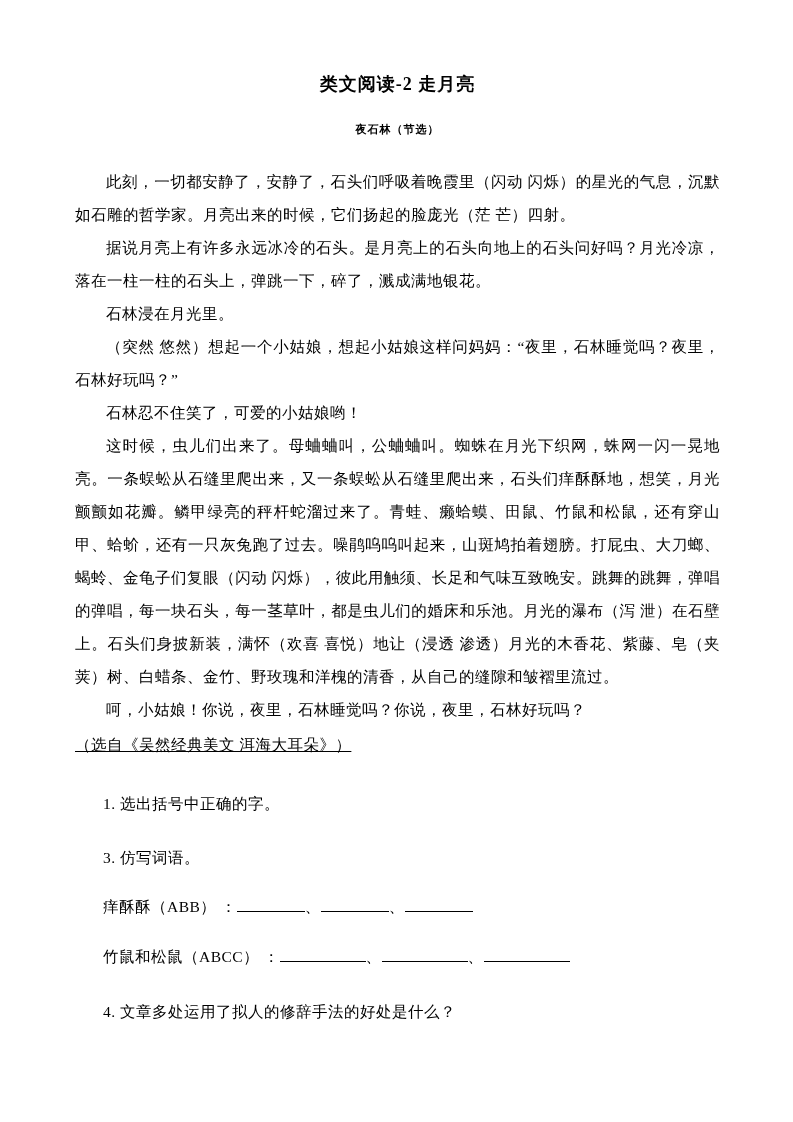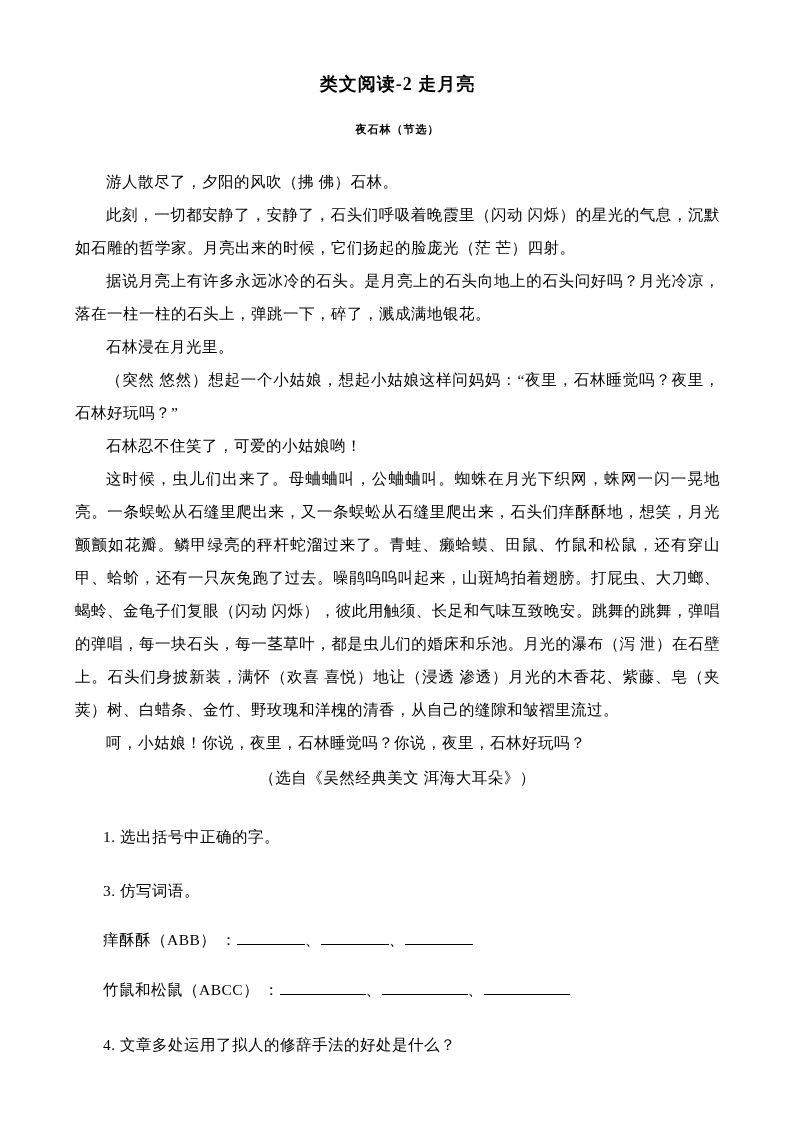--- a/index.html
+++ b/index.html
@@ -42,22 +42,23 @@
   .article p {
     margin: 0;
     line-height: 33px;
     text-indent: 2em;
     text-align: justify;
     letter-spacing: 0.5px;
   }
   .source-line {
     margin: 2px 0 0 0;
     line-height: 33px;
-    text-align: center;
+    text-align: left;
     letter-spacing: 0.5px;
+    text-decoration: underline;
   }
   .questions {
     margin: 14px 0 0 28px;
   }
   .question {
     margin-top: 32px;
     line-height: 22px;
     letter-spacing: 0.5px;
   }
   .fill-line {
@@ -82,21 +83,20 @@
 <body>
 
 <div class="page">
 
   <h1 class="doc-title">类文阅读-2 走月亮</h1>
 
   <h2 class="doc-subtitle">夜石林（节选）</h2>
 
 
   <div class="article">
-    <p>游人散尽了，夕阳的风吹（拂 佛）石林。</p>
     <p>此刻，一切都安静了，安静了，石头们呼吸着晚霞里（闪动 闪烁）的星光的气息，沉默如石雕的哲学家。月亮出来的时候，它们扬起的脸庞光（茫 芒）四射。</p>
     <p>据说月亮上有许多永远冰冷的石头。是月亮上的石头向地上的石头问好吗？月光冷凉，落在一柱一柱的石头上，弹跳一下，碎了，溅成满地银花。</p>
     <p>石林浸在月光里。</p>
     <p>（突然 悠然）想起一个小姑娘，想起小姑娘这样问妈妈：“夜里，石林睡觉吗？夜里，石林好玩吗？”</p>
     <p>石林忍不住笑了，可爱的小姑娘哟！</p>
     <p>这时候，虫儿们出来了。母蛐蛐叫，公蛐蛐叫。蜘蛛在月光下织网，蛛网一闪一晃地亮。一条蜈蚣从石缝里爬出来，又一条蜈蚣从石缝里爬出来，石头们痒酥酥地，想笑，月光颤颤如花瓣。鳞甲绿亮的秤杆蛇溜过来了。青蛙、癞蛤蟆、田鼠、竹鼠和松鼠，还有穿山甲、蛤蚧，还有一只灰兔跑了过去。噪鹃呜呜叫起来，山斑鸠拍着翅膀。打屁虫、大刀螂、蝎蛉、金龟子们复眼（闪动 闪烁），彼此用触须、长足和气味互致晚安。跳舞的跳舞，弹唱的弹唱，每一块石头，每一茎草叶，都是虫儿们的婚床和乐池。月光的瀑布（泻 泄）在石壁上。石头们身披新装，满怀（欢喜 喜悦）地让（浸透 渗透）月光的木香花、紫藤、皂（夹 荚）树、白蜡条、金竹、野玫瑰和洋槐的清香，从自己的缝隙和皱褶里流过。</p>
     <p>呵，小姑娘！你说，夜里，石林睡觉吗？你说，夜里，石林好玩吗？</p>
   </div>
 
   <div class="source-line">（选自《吴然经典美文 洱海大耳朵》）</div>

